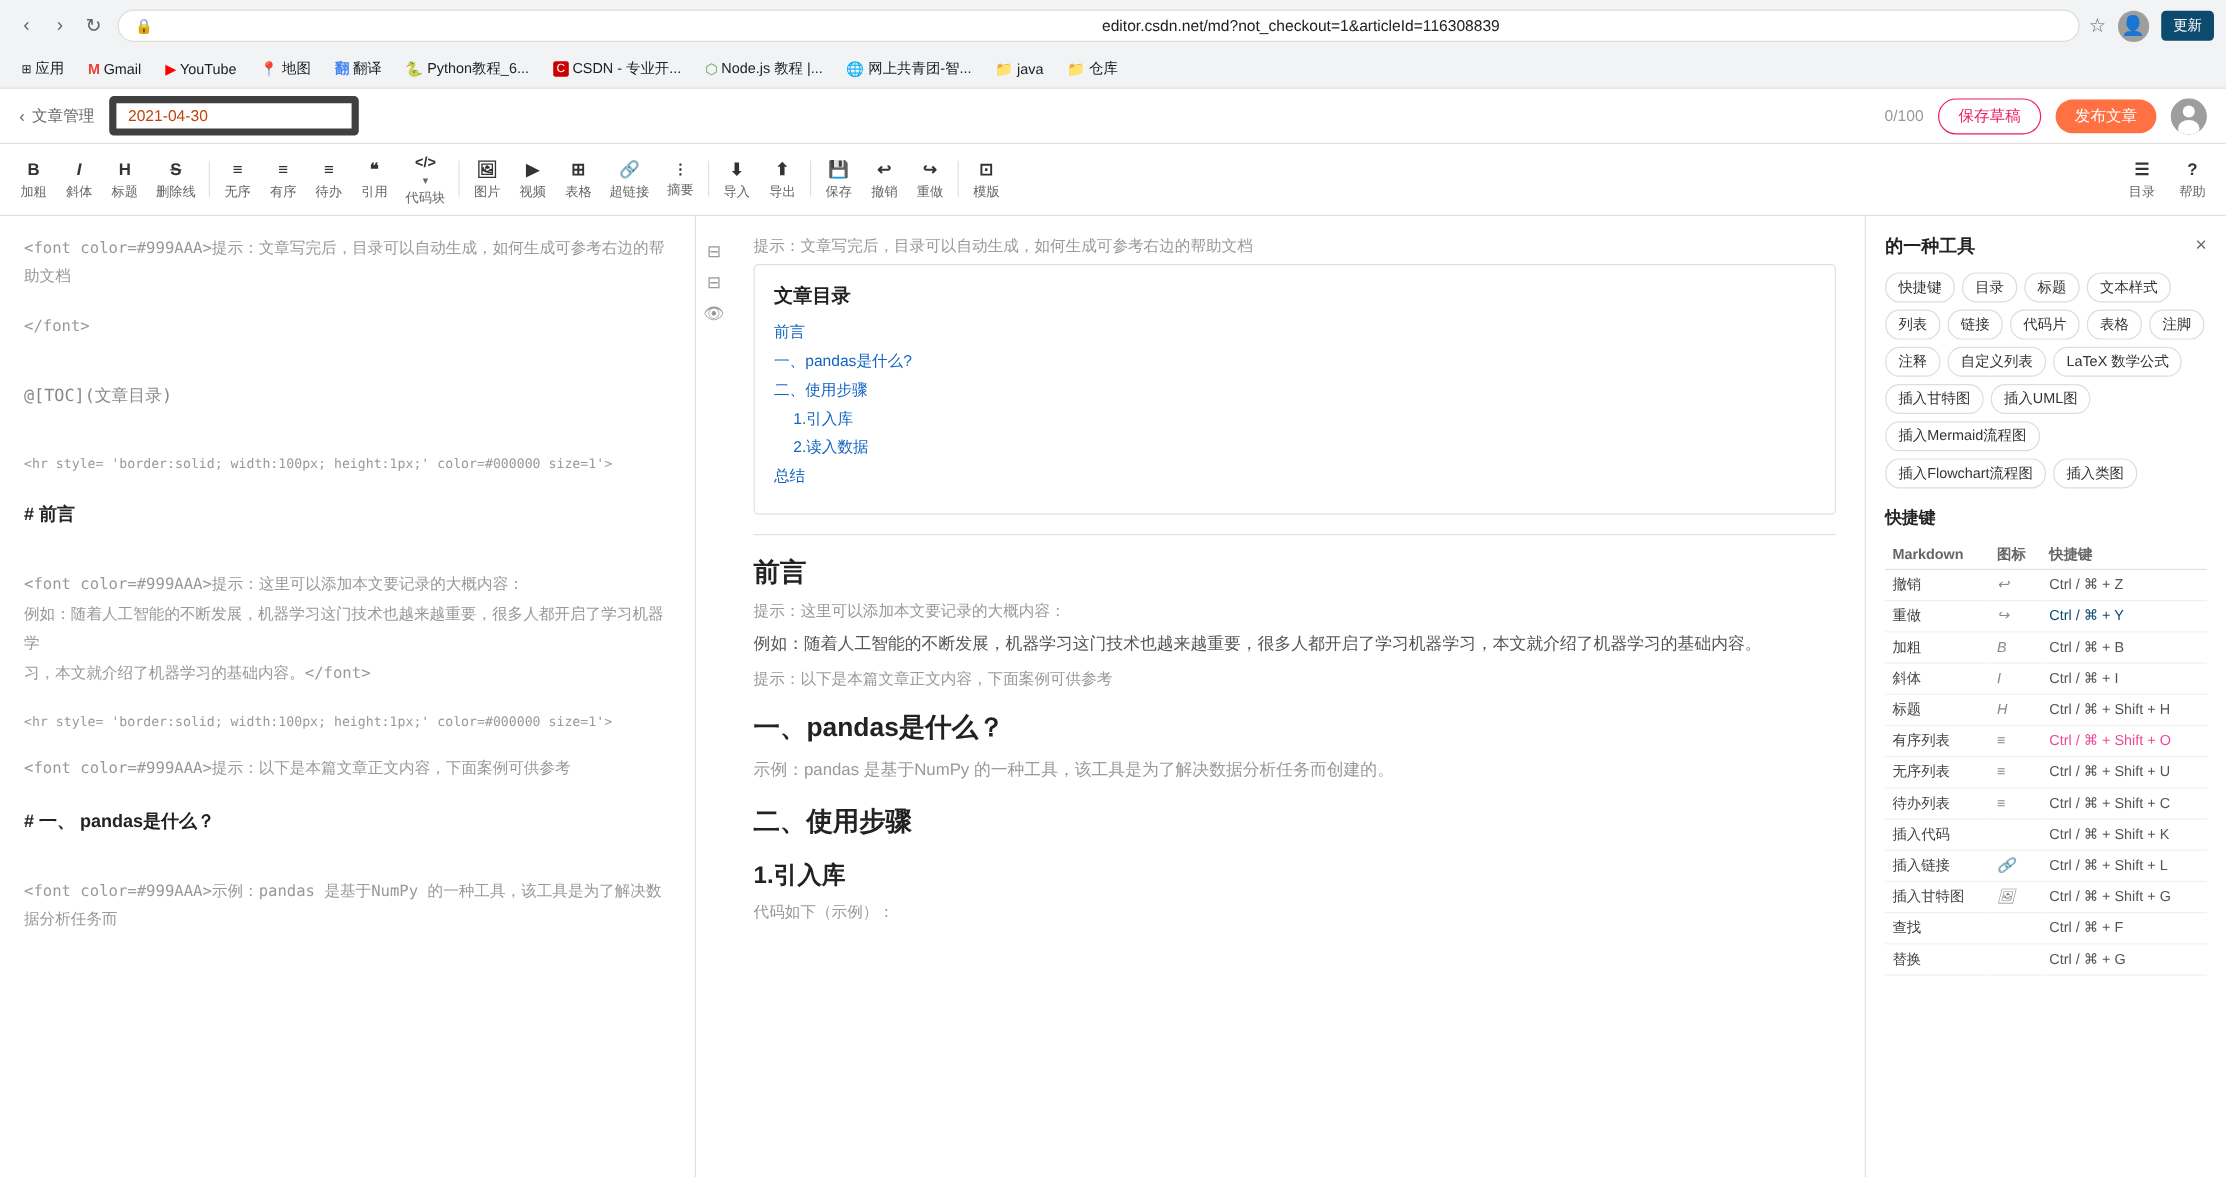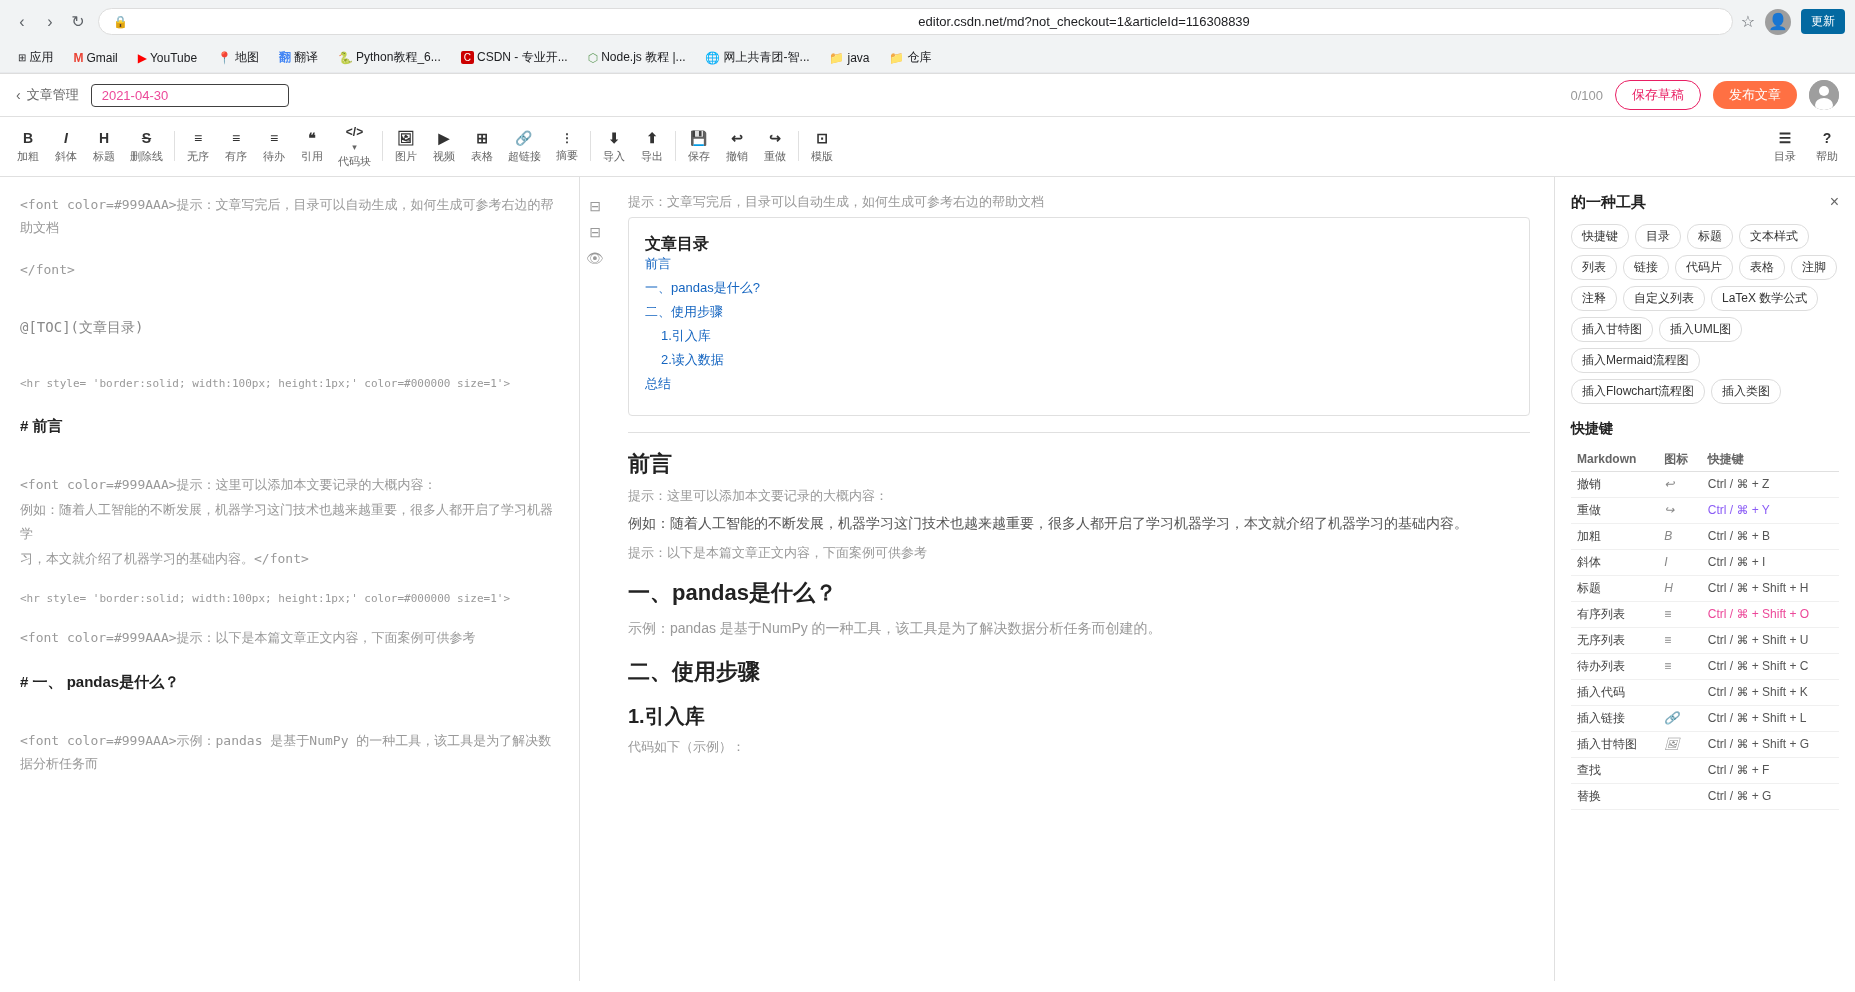--- a/index.html
+++ b/index.html
@@ -8,35 +8,35 @@
     
     .browser-chrome { background: #f1f3f4; border-bottom: 1px solid #ddd; }
     .browser-nav { display: flex; align-items: center; padding: 8px 10px; gap: 8px; background: #f1f3f4; }
     .nav-buttons { display: flex; gap: 4px; align-items: center; }
     .nav-btn { width: 24px; height: 24px; border-radius: 50%; border: none; background: none; cursor: pointer; display: flex; align-items: center; justify-content: center; color: #5f6368; font-size: 16px; }
     .address-bar { flex: 1; background: #fff; border: 1px solid #ddd; border-radius: 20px; padding: 5px 14px; font-size: 13px; color: #202124; display: flex; align-items: center; gap: 6px; }
     .address-bar span { flex: 1; }
     .browser-actions { display: flex; align-items: center; gap: 10px; }
     .star-btn { font-size: 16px; color: #5f6368; cursor: pointer; }
     .profile-btn { width: 26px; height: 26px; border-radius: 50%; background: #9e9e9e; display: flex; align-items: center; justify-content: center; color: #fff; font-size: 12px; cursor: pointer; overflow: hidden; }
-    .update-btn { background: #0369a1; color: #fff; border: none; border-radius: 4px; padding: 4px 10px; font-size: 12px; cursor: pointer; }
+    .update-btn { background: #0c4a6e; color: #fff; border: none; border-radius: 4px; padding: 4px 10px; font-size: 12px; cursor: pointer; }
 
     
     .bookmarks-bar { display: flex; align-items: center; padding: 3px 10px; gap: 4px; font-size: 12px; border-bottom: 1px solid #e8eaed; background: #f1f3f4; }
     .bookmark-item { display: flex; align-items: center; gap: 3px; padding: 3px 8px; border-radius: 4px; cursor: pointer; white-space: nowrap; color: #202124; }
     .bm-apps-icon { font-size: 10px; }
 
     
     .app-layout { display: flex; flex-direction: column; height: calc(992px - 85px); }
 
     
     .top-toolbar { display: flex; align-items: center; padding: 6px 16px; border-bottom: 1px solid #e0e0e0; background: #fff; gap: 12px; }
     .back-nav { display: flex; align-items: center; gap: 6px; color: #666; cursor: pointer; font-size: 13px; }
     .back-arrow { font-size: 14px; }
-    .date-field { border: 1px solid #404040; border-radius: 4px; padding: 3px 10px; font-size: 13px; color: #ec4899; background: #fff; }
+    .date-field { border: 6px solid #404040; border-radius: 4px; padding: 3px 10px; font-size: 13px; color: #c2410c; background: #fff; }
     .word-count { margin-left: auto; color: #999; font-size: 13px; }
     .save-draft-btn { border: 1px solid #e91e63; color: #e91e63; background: #fff; border-radius: 16px; padding: 5px 16px; font-size: 13px; cursor: pointer; }
     .publish-btn { background: #ff7043; color: #fff; border: none; border-radius: 16px; padding: 5px 16px; font-size: 13px; cursor: pointer; }
     .avatar-circle { width: 30px; height: 30px; border-radius: 50%; background: #9e9e9e; overflow: hidden; }
 
     
     .format-toolbar { display: flex; align-items: center; padding: 4px 10px; border-bottom: 1px solid #e0e0e0; background: #fff; gap: 2px; flex-wrap: nowrap; }
     .fmt-btn { display: flex; flex-direction: column; align-items: center; padding: 3px 6px; cursor: pointer; color: #333; border-radius: 3px; min-width: 36px; font-size: 12px; }
     .fmt-icon { font-size: 14px; font-weight: bold; line-height: 1.4; }
     .fmt-label { font-size: 11px; color: #666; margin-top: 1px; }
@@ -57,21 +57,21 @@
     .editor-line.gray { color: #999; }
     .editor-line.heading { font-size: 16px; font-weight: bold; color: #222; font-family: inherit; }
     .editor-line.empty { height: 14px; }
 
     
     .preview-pane { flex: 1; overflow-y: auto; padding: 16px 24px; background: #fff; border-right: 1px solid #e0e0e0; position: relative; }
     .preview-side-icons { position: absolute; left: 6px; top: 20px; display: flex; flex-direction: column; gap: 8px; }
     .side-icon { width: 18px; height: 18px; cursor: pointer; color: #999; font-size: 14px; display: flex; align-items: center; justify-content: center; }
     .preview-content { padding-left: 24px; }
     .toc-box { border: 1px solid #e0e0e0; border-radius: 4px; padding: 16px; margin-bottom: 16px; }
-    .toc-title { font-size: 16px; font-weight: bold; color: #222; }
+    .toc-title { font-size: 16px; font-weight: bold; color: #222; margin-bottom: 10px; }
     .toc-item { color: #1565c0; font-size: 13px; margin-bottom: 6px; cursor: pointer; }
     .toc-item.indent1 { margin-left: 16px; }
     .toc-divider { border: none; border-top: 1px solid #e0e0e0; margin: 12px 0; }
     .preview-h1 { font-size: 22px; font-weight: bold; color: #222; margin: 16px 0 8px; }
     .preview-h2 { font-size: 20px; font-weight: bold; color: #222; margin: 16px 0 8px; }
     .preview-text { font-size: 14px; color: #555; line-height: 1.8; margin-bottom: 8px; }
     .preview-hint { font-size: 13px; color: #999; margin-bottom: 6px; }
     .preview-code-hint { font-size: 13px; color: #999; margin-top: 8px; }
 
     
@@ -385,21 +385,21 @@
         </thead>
         <tbody id="shortcut-tbody">
         <tr>
     <td>撤销</td>
     <td style="font-style:italic;color:#888;">↩</td>
     <td style="color:#555;">Ctrl / ⌘ + Z</td>
   </tr>
             <tr>
     <td>重做</td>
     <td style="font-style:italic;color:#888;">↪</td>
-    <td style="color:#8b5cf6;">Ctrl / ⌘ + Y</td>
+    <td style="color:#0c4a6e;">Ctrl / ⌘ + Y</td>
   </tr>
             <tr>
     <td>加粗</td>
     <td style="font-style:italic;color:#888;">B</td>
     <td style="color:#555;">Ctrl / ⌘ + B</td>
   </tr>
             <tr>
     <td>斜体</td>
     <td style="font-style:italic;color:#888;">I</td>
     <td style="color:#555;">Ctrl / ⌘ + I</td>

